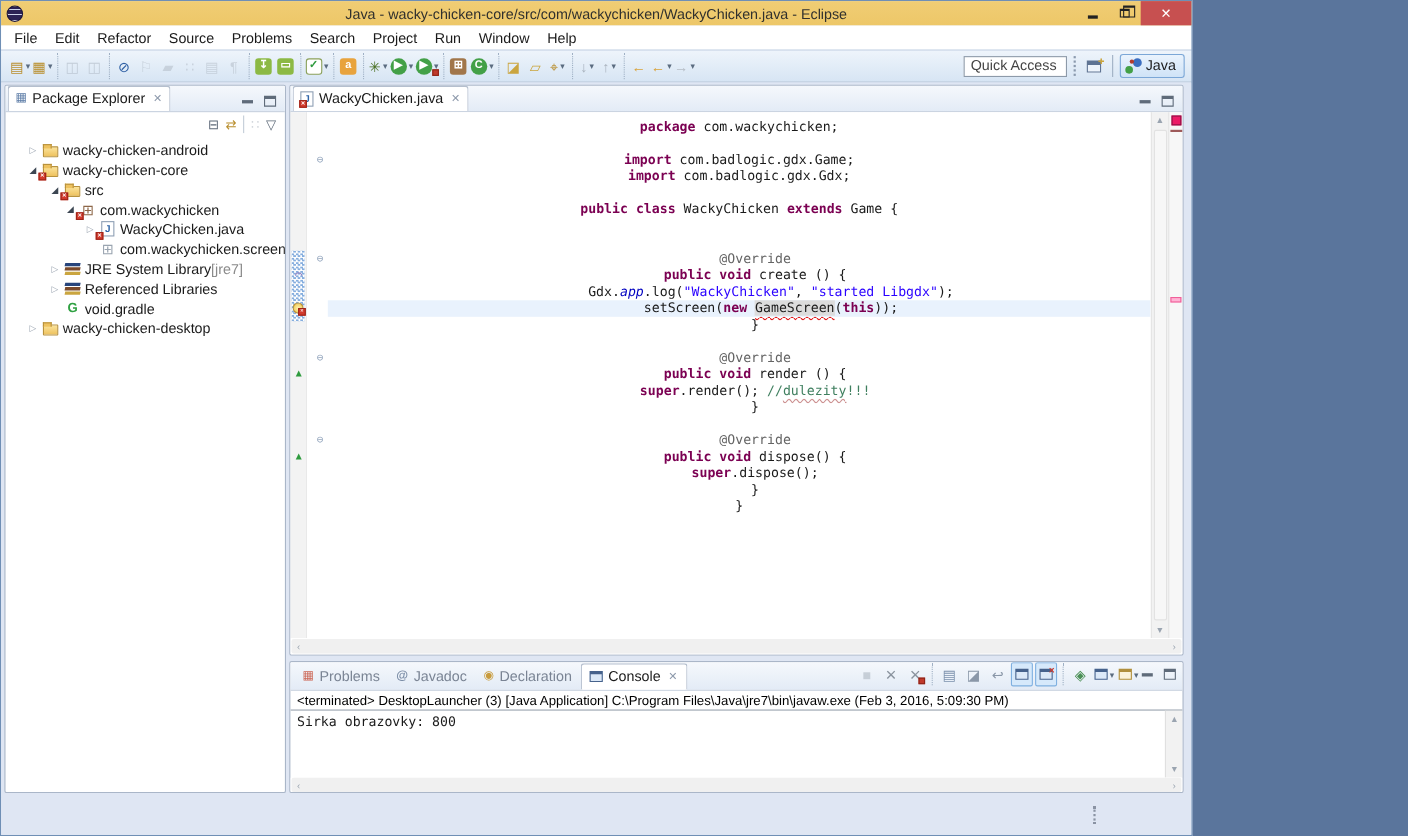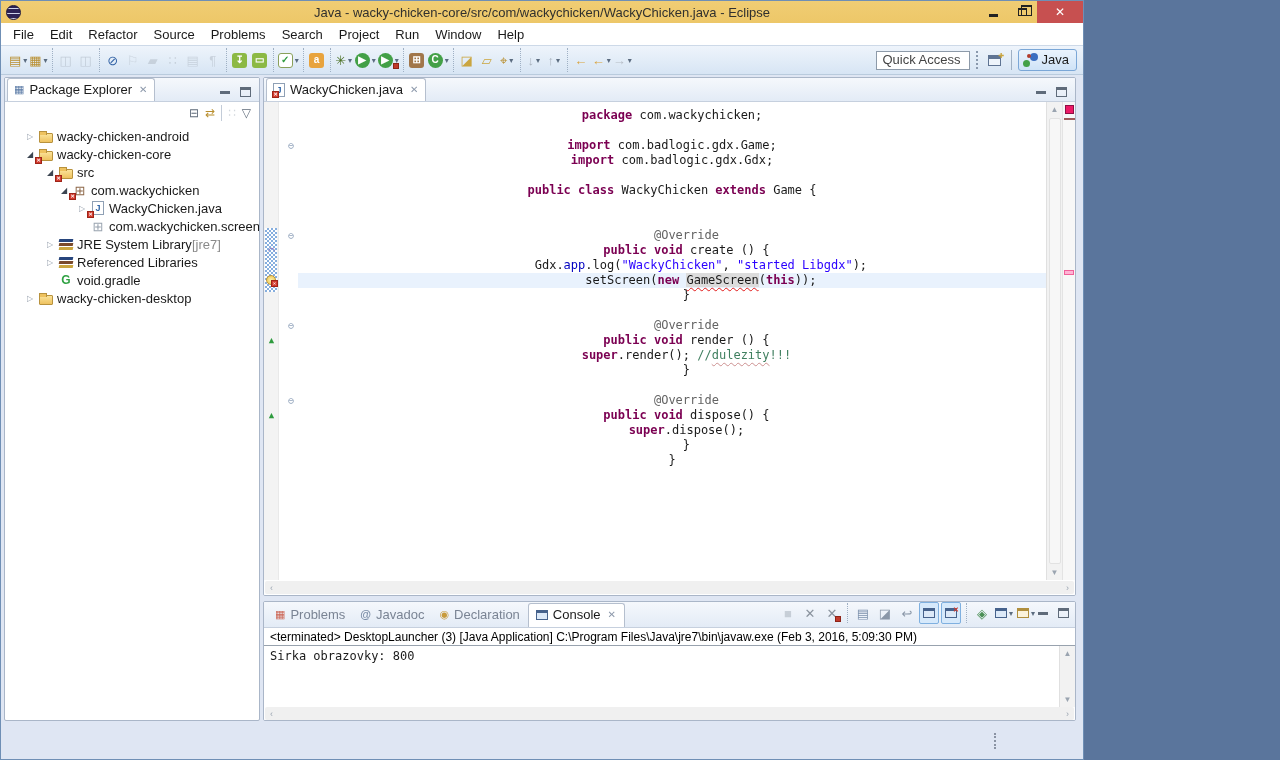--- a/index.html
+++ b/index.html
@@ -103,21 +103,21 @@
     font-family:"DejaVu Sans Mono",monospace;font-size:12px;line-height:15px;}
   .cl{display:flex;height:15px;}
   .cell-r{flex:0 0 15px;display:flex;align-items:center;justify-content:center;position:relative;z-index:2;}
   .cell-f{flex:0 0 19px;color:#93a5bd;font-size:10px;display:flex;align-items:center;justify-content:flex-end;padding-right:4px;}
   .ct{flex:1;white-space:pre;text-align:center;}
   .cl.current .ct{background:var(--current-line);}
   .tok-kw{color:var(--keyword);font-weight:bold;}
   .tok-str{color:var(--string);}
   .tok-com{color:var(--comment);}
   .tok-ann{color:var(--annotation);}
-  .tok-st{color:var(--static-field);}
+  .tok-st{color:var(--static-field);font-style:italic;}
   .tok-err{background:var(--occurrence);text-decoration:underline wavy #e01a1a 1px;text-underline-offset:3px;}
   .tok-spell{color:var(--comment);text-decoration:underline wavy #cc9090 1px;text-underline-offset:3px;}
   .range-hatch{position:absolute;left:1px;width:12px;
     background:repeating-conic-gradient(#86aede 0% 25%,#ffffff 0% 50%) 0 0/4px 4px;z-index:1;}
   .mk-tri{color:#2e9b3e;font-size:9px;line-height:1;}
   .mk-arc{color:#8f7bbf;font-size:11px;font-weight:bold;line-height:1;}
   .mk-bulb{width:11px;height:11px;position:relative;display:inline-block;}
   .mk-bulb:before{content:"";position:absolute;left:0;top:0;width:8px;height:8px;border-radius:50%;
     background:radial-gradient(#fdf0b0,#eec23f);border:1px solid #b8923d;}
   .mk-bulb-x{position:absolute;right:-1px;bottom:-1px;width:7px;height:7px;background:#d23b2e;border:1px solid #9e2418;

